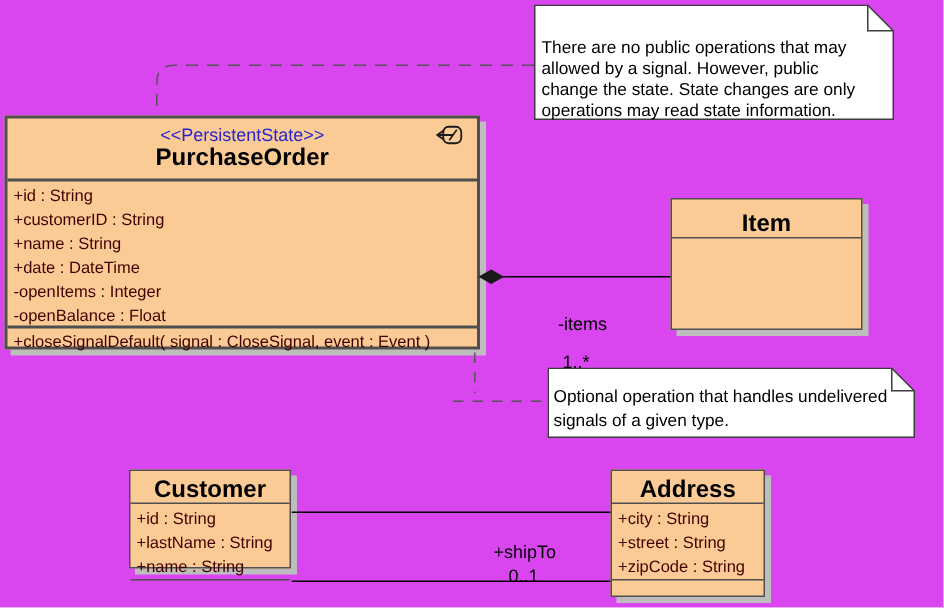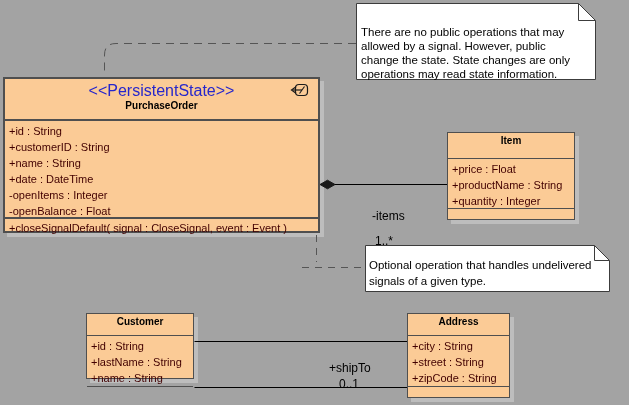--- a/index.html
+++ b/index.html
@@ -1,25 +1,25 @@
 <!DOCTYPE html>
 <html><head>
 <meta charset="utf-8">
 <style>
   html,body{margin:0;padding:0;background:#ffffff;}
-  .canvas{position:relative;width:629px;height:405px;background:#a3a3a3;
+  .canvas{position:relative;width:629px;height:405px;background:#d946ef;
           font-family:"Liberation Sans",sans-serif;overflow:hidden;}
 
   
   .uml-class{position:absolute;background:#FBCB96;border:1px solid #4F4F4F;
              box-sizing:border-box;box-shadow:4px 4px 0 #bdbdbd;}
   .hdr{position:relative;text-align:center;overflow:hidden;}
-  .hdr-center{display:flex;align-items:flex-start;justify-content:center;}
-  .cname{font-weight:bold;font-size:10px;color:#000;line-height:16px;white-space:nowrap;}
-  .stereo{font-size:16px;color:#2626CC;line-height:15px;white-space:nowrap;}
+  .hdr-center{display:flex;align-items:flex-end;justify-content:center;}
+  .cname{font-weight:bold;font-size:16px;color:#000;line-height:16px;white-space:nowrap;}
+  .stereo{font-size:12px;color:#2626CC;line-height:15px;white-space:nowrap;}
   .attrs,.ops{border-top:1px solid #4F4F4F;box-sizing:border-box;
               padding:2px 0 0 4px;overflow:hidden;}
   .attr{font-size:11px;line-height:16px;color:#420000;white-space:nowrap;}
   .op-u{line-height:14px;}
 
   #po{left:3px;top:77px;width:317px;height:156px;border-width:2px;}
   #po .hdr{height:36px;padding-top:4px;}
   #po .attrs{height:98px;border-top-width:2px;}
   #po .ops{height:20px;border-top-width:2px;}
   .sm-icon{position:absolute;right:9px;top:3px;}
@@ -108,25 +108,20 @@
     </div>
     <div class="ops">
       <div class="attr op-u">+closeSignalDefault( signal : CloseSignal, event : Event )</div>
     </div>
   </div>
 
   <div class="uml-class" id="item">
     <div class="hdr hdr-center">
       <div class="cname">Item</div>
     </div>
-    <div class="attrs">
-      <div class="attr">+price : Float</div>
-      <div class="attr">+productName : String</div>
-      <div class="attr">+quantity : Integer</div>
-    </div>
     <div class="ops"></div>
   </div>
 
   <div class="uml-class" id="customer">
     <div class="hdr hdr-center">
       <div class="cname">Customer</div>
     </div>
     <div class="attrs">
       <div class="attr">+id : String</div>
       <div class="attr">+lastName : String</div>

